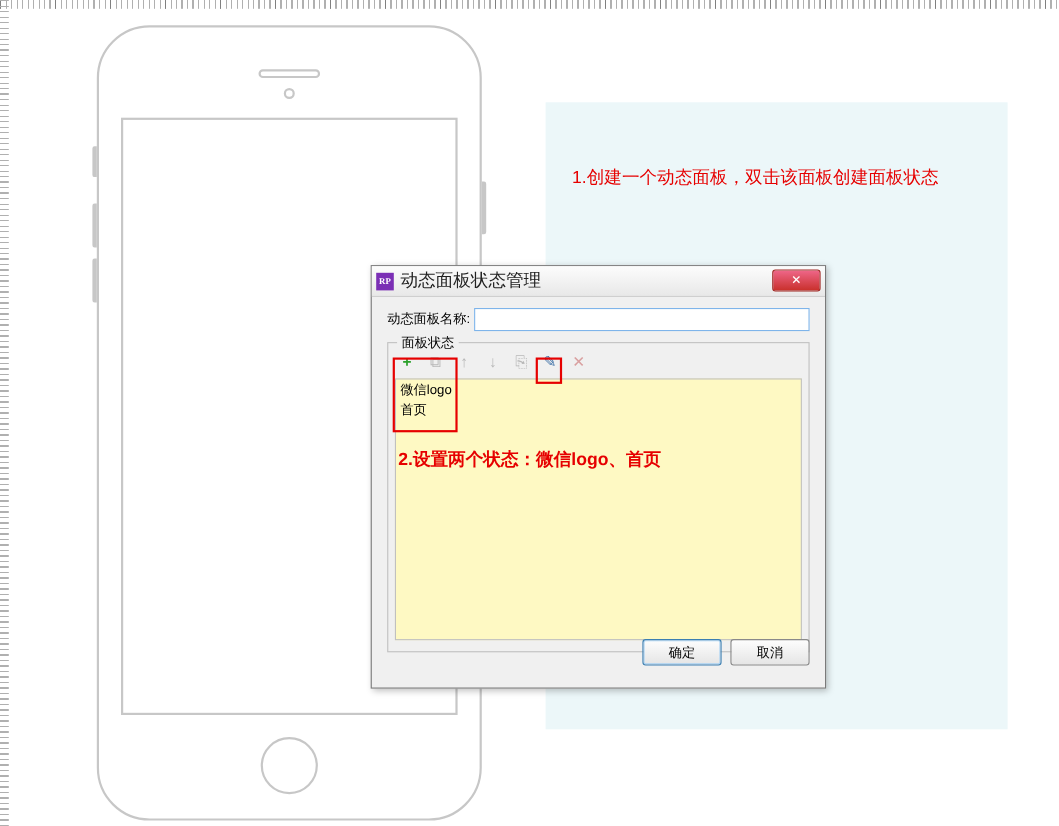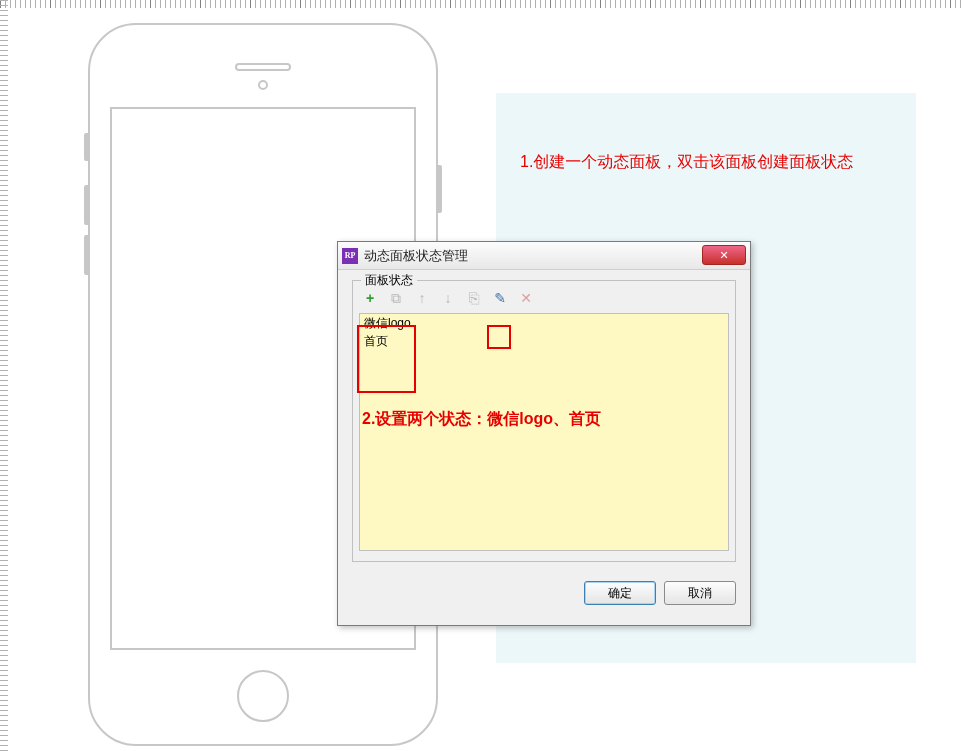--- a/index.html
+++ b/index.html
@@ -122,21 +122,21 @@
     background: #7b2fb5;
     margin-right: 6px;
     position: relative;
     color: #fff;
     font-size: 8px;
     line-height: 16px;
     text-align: center;
     font-weight: bold;
     font-family: Liberation Serif, serif;
   }
-  .dialog .titlebar .title { font-size: 13px; color: #222; }
+  .dialog .titlebar .title { font-size: 16px; color: #222; }
   .dialog .titlebar .close-btn {
     position: absolute;
     right: 4px; top: 3px;
     width: 44px; height: 20px;
     background: linear-gradient(#e68, #c9302c);
     border: 1px solid #a02622;
     border-radius: 3px;
     color: #fff;
     font-size: 11px;
     line-height: 18px;
@@ -257,20 +257,24 @@
 
 <div class="dialog">
   <div class="titlebar">
     <div class="app-icon">RP</div>
     <div class="title">动态面板状态管理</div>
     <div class="close-btn">
       <span>✕</span>
     </div>
   </div>
   <div class="body">
+    <div class="name-row">
+      <label>动态面板名称:</label>
+      <input type="text" value="" style="">
+    </div>
 
     <div class="fieldset">
       <span class="legend">面板状态</span>
 
       <div class="toolbar">
         <span class="tb-btn tb-add">
           <span>+</span>
         </span>
         <span class="tb-btn">
           <span>⧉</span>

